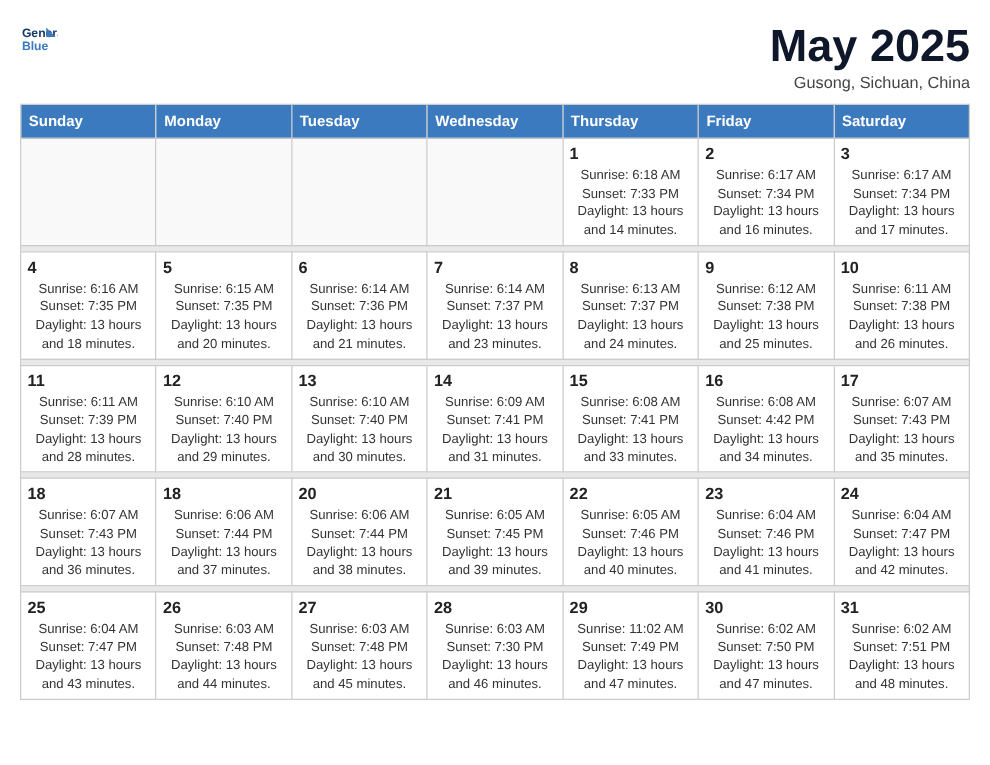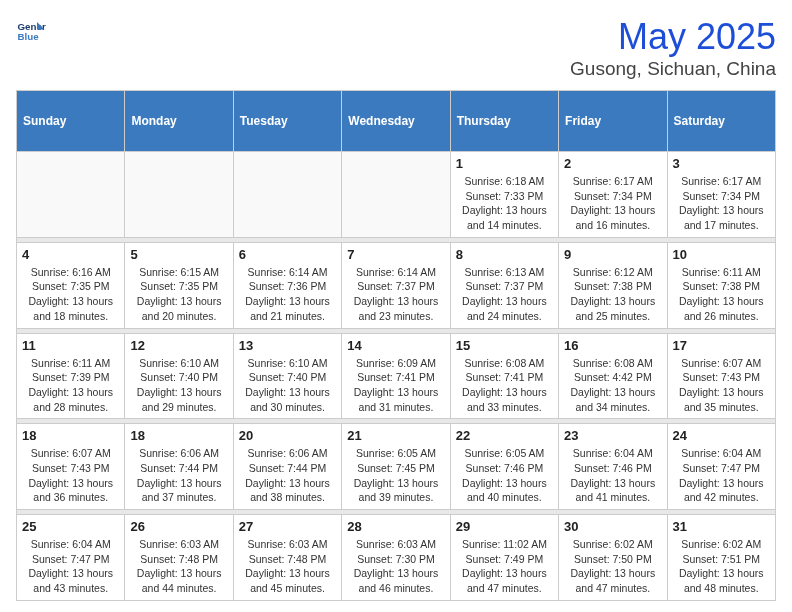--- a/index.html
+++ b/index.html
@@ -23,37 +23,37 @@
     }
     .logo-icon {
       width: 30px;
       height: 30px;
     }
     .title-block {
       text-align: right;
     }
     .month-title {
       font-size: 36px;
-      font-weight: normal;
-      color: #1d4ed8;
+      font-weight: bold;
+      color: #0f172a;
     }
     .subtitle {
-      font-size: 19px;
+      font-size: 13px;
       color: #444;
     }
     .calendar {
       width: 100%;
       border-collapse: collapse;
       font-size: 11px;
     }
     .calendar th {
       background-color: #3c7abf;
       color: #fff;
       text-align: left;
-      padding: 23px 6px;
+      padding: 6px 6px;
       font-size: 12px;
       font-weight: bold;
       border: 1px solid #ccc;
     }
     .calendar td {
       vertical-align: top;
       border: 1px solid #ccc;
       padding: 4px 5px;
       width: 108px;
       min-height: 80px;

